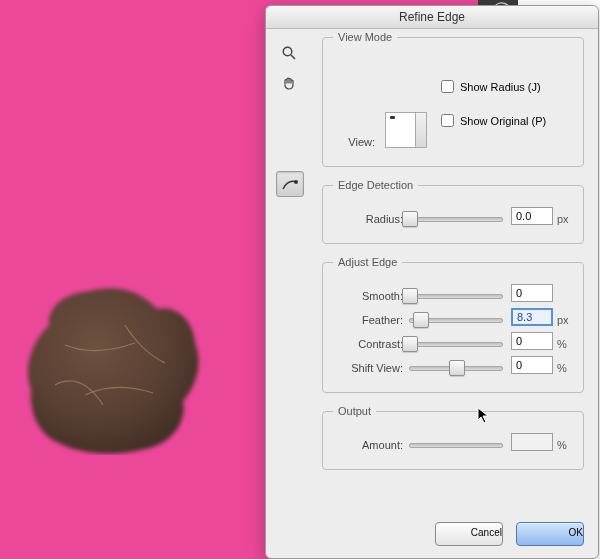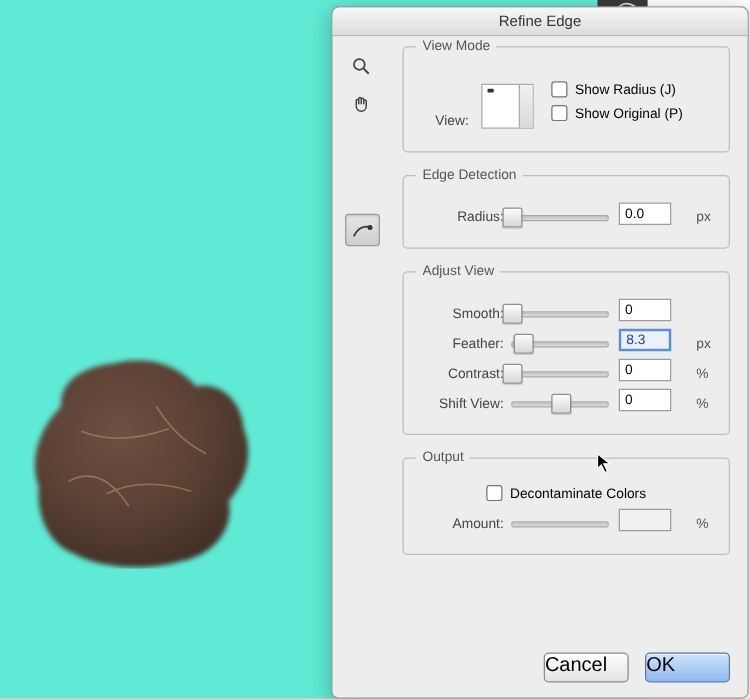--- a/index.html
+++ b/index.html
@@ -1,16 +1,16 @@
 <!DOCTYPE html>
 <html><head>
 <meta charset="utf-8">
 <style>
   html,body{margin:0;padding:0;width:600px;height:559px;overflow:hidden;font-family:"Lucida Grande","Helvetica Neue",Arial,sans-serif;font-size:11px;color:#000;background:#fff}
-  .canvas{position:absolute;left:0;top:0;width:518px;height:559px;background:#5eead4}
+  .canvas{position:absolute;left:0;top:0;width:518px;height:559px;background:#ec4899}
   .rock{position:absolute;left:25px;top:285px;width:180px;height:170px}
   .rock svg{width:100%;height:100%}
   .topstrip{position:absolute;top:0;right:0;width:40px;height:12px;background:#3b3b3b}
   .brushic{position:absolute;top:1px;right:8px;width:20px;height:10px;color:#ddd;font-size:10px;line-height:10px;text-align:center}
 
   .dialog{position:absolute;left:265px;top:5px;width:332px;height:552px;background:#ededed;border:1px solid #9a9a9a;border-radius:6px;box-shadow:0 4px 18px rgba(0,0,0,.25)}
   .titlebar{height:22px;border-bottom:1px solid #b8b8b8;border-radius:6px 6px 0 0;background:linear-gradient(#f7f7f7,#dcdcdc);text-align:center;font-size:12px;line-height:22px;color:#333}
   .body{position:relative;padding:2px 14px 0 14px}
 
   .toolcol{position:absolute;left:10px;top:12px;width:28px}
@@ -22,37 +22,37 @@
   legend{padding:0 5px;color:#555;font-size:11px}
 
   .row{display:flex;align-items:flex-end;margin:6px 0}
   .lbl{width:70px;text-align:right;padding-right:6px;color:#444}
   .slider{flex:1;height:14px;position:relative;margin-right:8px}
   .track{position:absolute;left:0;right:0;top:6px;height:3px;border-radius:2px;background:linear-gradient(#bfbfbf,#dcdcdc);border:1px solid #a8a8a8}
   .thumb{position:absolute;top:0;width:14px;height:14px;margin-left:-7px;border-radius:2px;background:linear-gradient(#fbfbfb,#d8d8d8);border:1px solid #8f8f8f;box-shadow:0 1px 1px rgba(0,0,0,.15)}
 
   .numf{width:42px;height:18px;border:1px solid #9c9c9c;background:#fff;font-size:11px;padding:1px 4px;box-sizing:border-box}
   .numf.sel{border:2px solid #5b8fd6;color:#1a49ad;background:#eaf1fb}
-  .unit{width:16px;margin-left:20px;color:#555}
-
-  .chk{display:flex;align-items:center;margin:6px 0}
+  .unit{width:16px;margin-left:4px;color:#555}
+
+  .chk{display:flex;align-items:center;margin:21px 0}
   .chk input{margin:0 6px 0 0}
 
   .viewbox{width:40px;height:34px;border:1px solid #aaa;background:#fff;display:inline-block;position:relative;margin-left:4px}
   .viewbox::after{content:"";position:absolute;right:0;top:0;bottom:0;width:10px;border-left:1px solid #aaa;background:linear-gradient(#f1f1f1,#d9d9d9)}
   .viewdot{position:absolute;left:4px;top:3px;width:5px;height:3px;background:#333;border-radius:1px}
 
   .select{flex:1;height:20px;border:1px solid #9c9c9c;border-radius:3px;background:linear-gradient(#fdfdfd,#e7e7e7);position:relative;padding:0 20px 0 8px;line-height:18px;color:#333}
   .select::after{content:"";position:absolute;right:6px;top:3px;width:8px;height:12px;background:
      linear-gradient(#666,#666) center 2px/6px 1px no-repeat,
      linear-gradient(#666,#666) center 9px/6px 1px no-repeat;
      border-left:1px solid #bbb;padding-left:4px}
 
   .btnrow{position:absolute;bottom:12px;right:14px}
-  .btn{display:inline-block;min-width:66px;height:22px;line-height:20px;text-align:left;font-size:16px;border-radius:4px;margin-left:10px;border:1px solid #8a8a8a;background:linear-gradient(#fdfdfd,#e4e4e4);box-shadow:0 1px 0 rgba(255,255,255,.6) inset}
+  .btn{display:inline-block;min-width:66px;height:22px;line-height:20px;text-align:right;font-size:10px;border-radius:4px;margin-left:10px;border:1px solid #8a8a8a;background:linear-gradient(#fdfdfd,#e4e4e4);box-shadow:0 1px 0 rgba(255,255,255,.6) inset}
   .btn.primary{background:linear-gradient(#cfe4fb,#8fb9ef);border-color:#4f77b3}
 
   .disabled{color:#a9a9a9}
   .disabled .numf{background:#f1f1f1;color:#bcbcbc}
 
   .cursor{position:absolute;left:143px;top:98px;pointer-events:none}
 </style>
 </head>
 <body>
 
@@ -136,21 +136,21 @@
             <div class="slider">
               <div class="track"></div>
                 <div class="thumb" style="left: 0%;"></div>
             </div>
             <input class="numf" value="0.0" style="">
             <span class="unit">px</span>
           </div>
         </fieldset>
 
         <fieldset style="position:relative">
-          <legend>Adjust View</legend>
+          <legend>Adjust Edge</legend>
 
           <div class="row">
             <span class="lbl">Smooth:</span>
             <div class="slider">
               <div class="track"></div>
                 <div class="thumb" style="left: 0%;"></div>
             </div>
             <input class="numf" value="0" style="">
             <span class="unit"></span>
           </div>
@@ -185,24 +185,20 @@
               <div class="track"></div>
                 <div class="thumb" style="left: 50%;"></div>
             </div>
             <input class="numf" value="0" style="">
             <span class="unit">%</span>
           </div>
         </fieldset>
 
         <fieldset>
           <legend>Output</legend>
-          <label class="chk" style="margin-left:56px">
-            <input type="checkbox" style="">
-            <span>Decontaminate Colors</span>
-          </label>
           <div class="row disabled">
             <span class="lbl">Amount:</span>
             <div class="slider">
               <div class="track"></div>
             </div>
             <input class="numf" disabled="" value="" style="">
             <span class="unit">%</span>
           </div>
         </fieldset>
 

